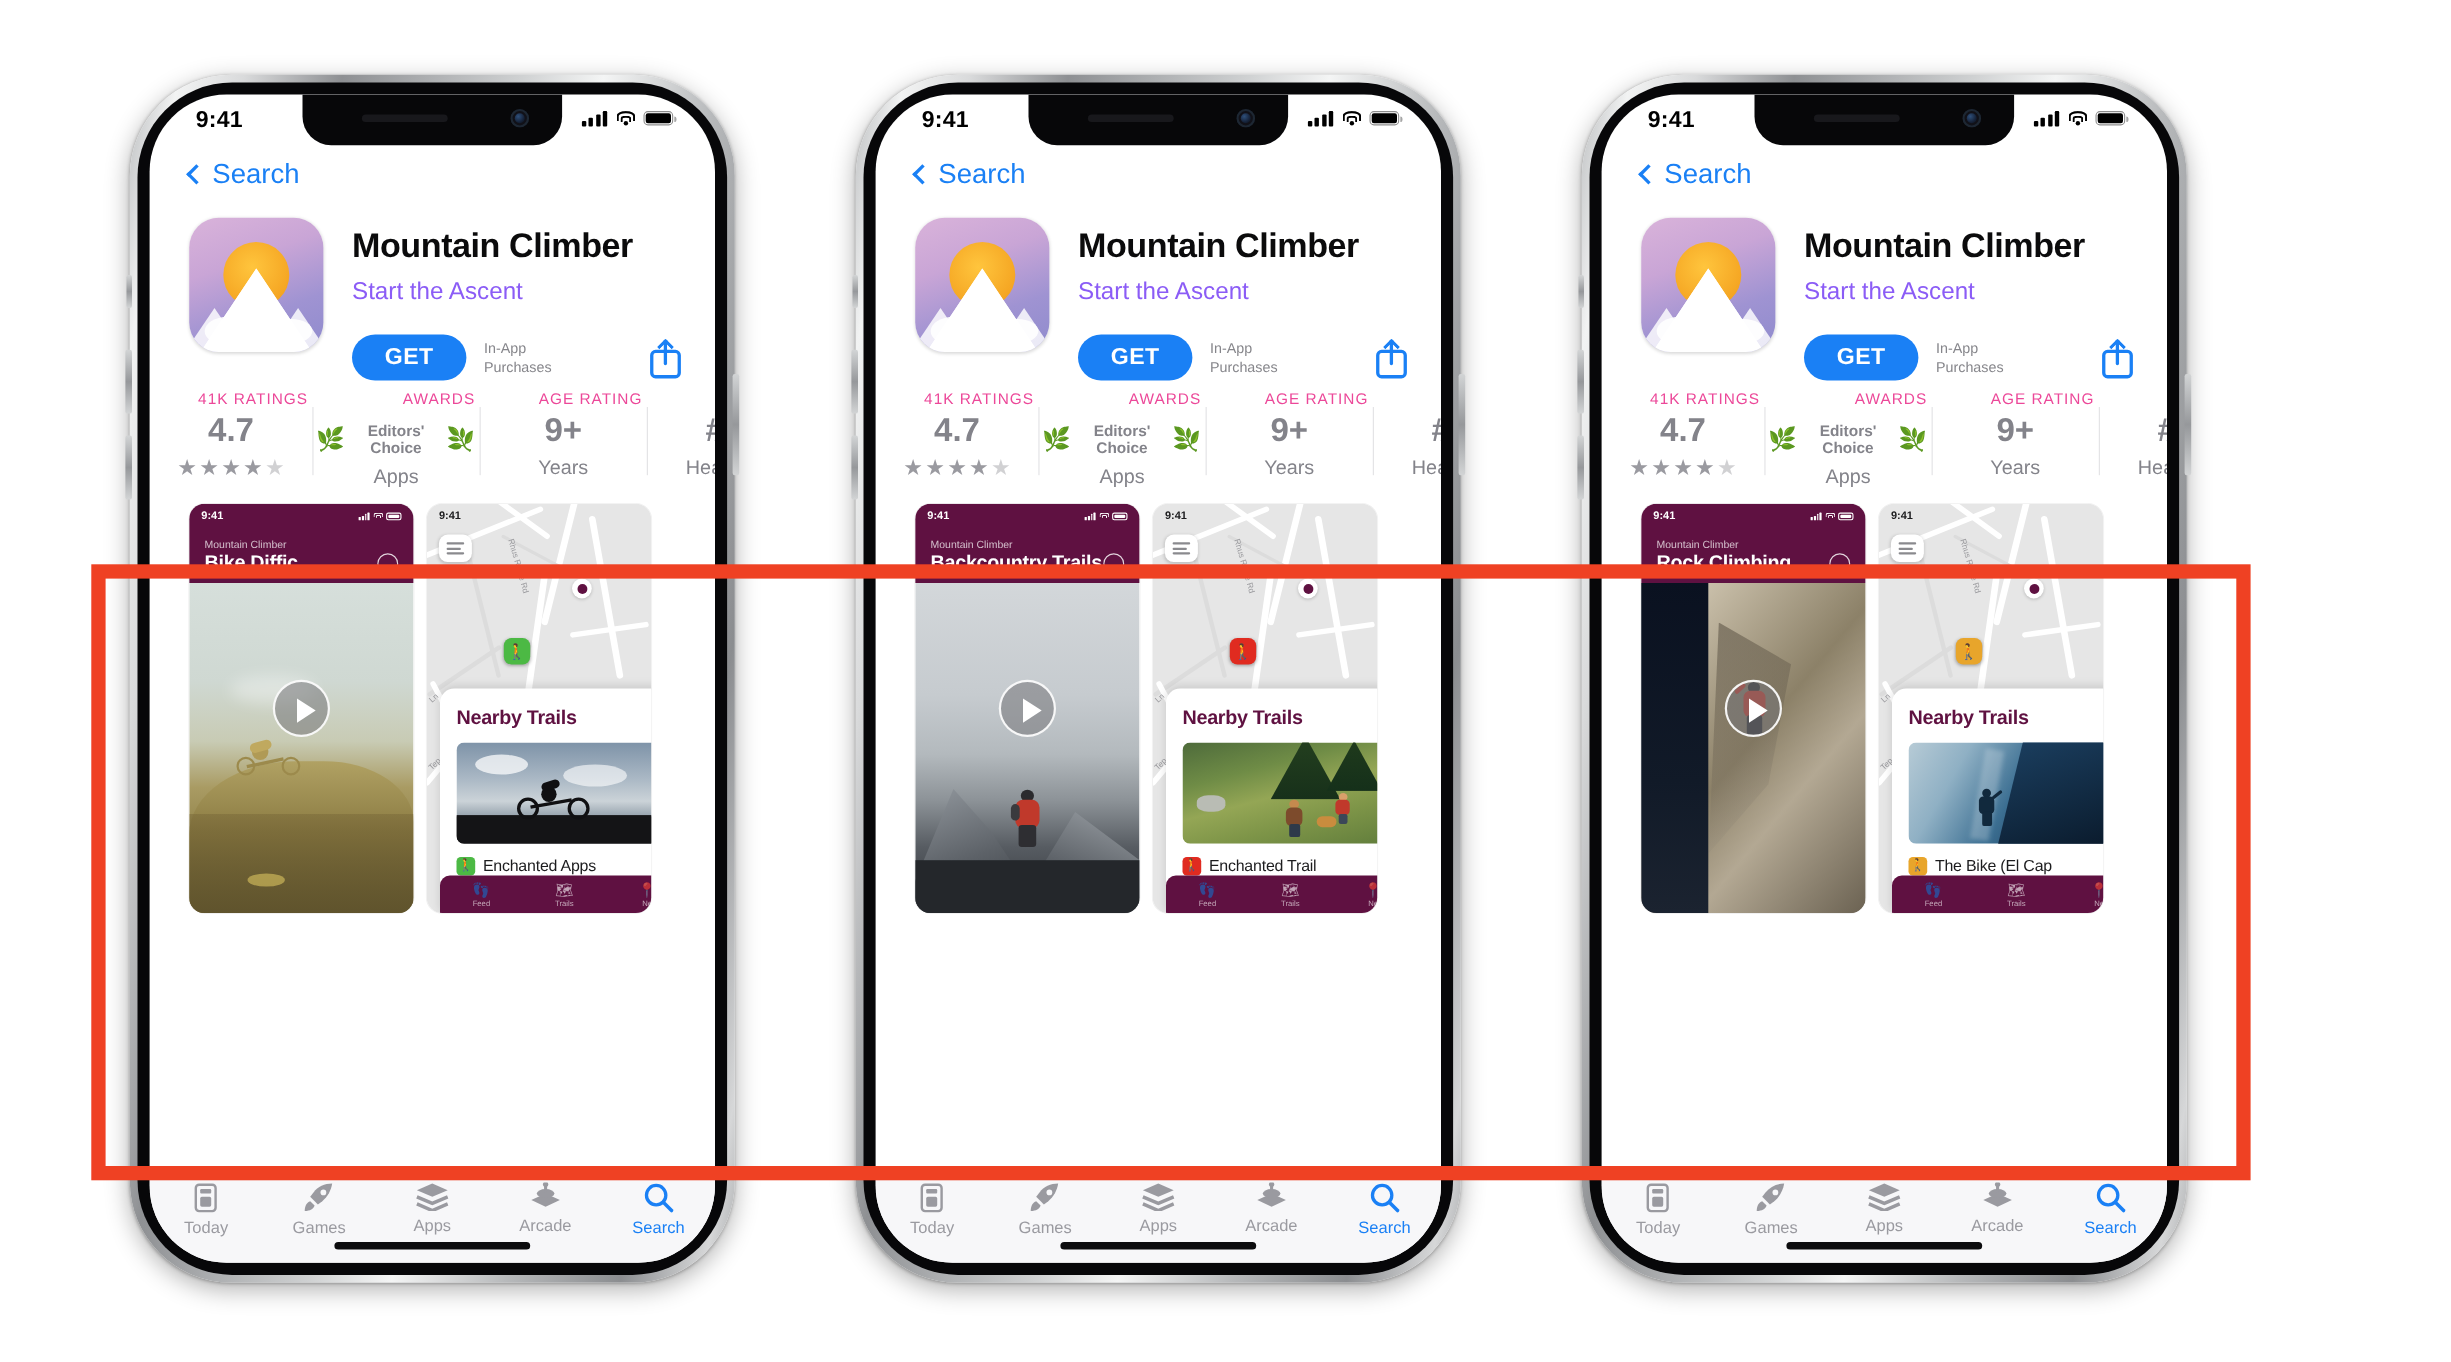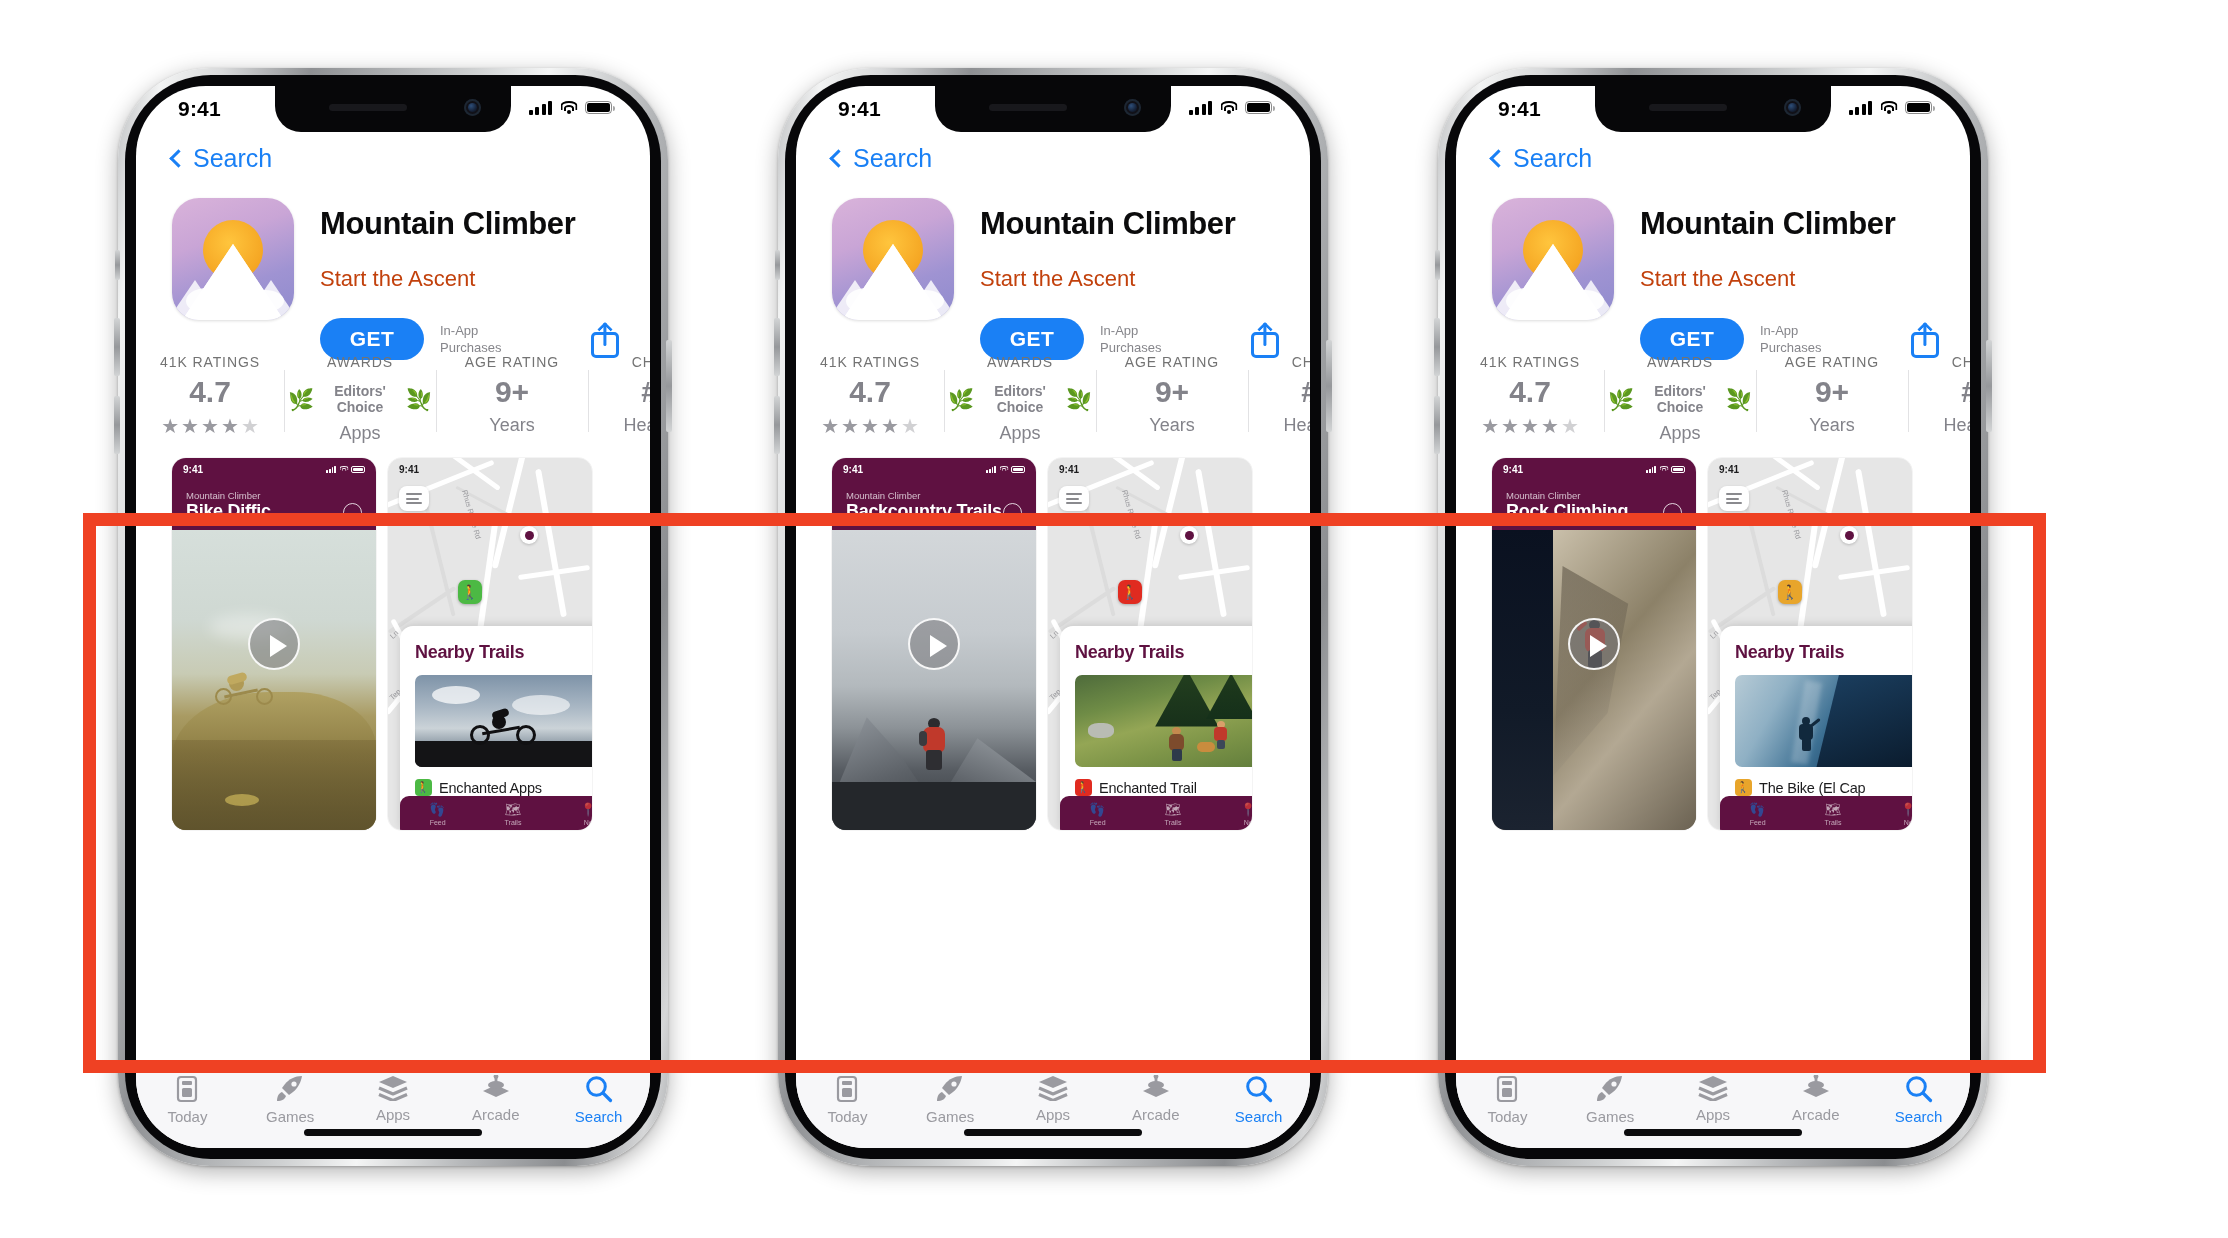--- a/index.html
+++ b/index.html
@@ -97,41 +97,41 @@
     border-bottom:40px solid rgba(255,255,255,.82); }
   .ai-mtn2.l{ left:-4px; } .ai-mtn2.r{ right:-4px; }
   .ai-cloud{ position:absolute; border-radius:50%; background:rgba(255,255,255,.88); }
   .ai-cloud.c1{ left:14px; bottom:6px; width:42px; height:26px; }
   .ai-cloud.c2{ left:34px; bottom:2px; width:54px; height:24px; }
   .ai-cloud.c3{ right:10px; bottom:8px; width:38px; height:22px; }
 
   .app-meta{ flex:1; min-width:0; padding-top:8px; }
   .app-title{ font-size:31px; font-weight:700; color:#0b0b0c; letter-spacing:-.4px;
     white-space:nowrap; }
-  .app-sub{ font-size:22px; color:#c2410c; margin-top:24px; }
+  .app-sub{ font-size:22px; color:#8b5cf6; margin-top:10px; }
   .app-actions{ display:flex; align-items:center; margin-top:26px; }
   .get-btn{ width:104px; height:42px; border-radius:21px; background:#1a80f5;
     color:#fff; font-size:21px; font-weight:700; letter-spacing:.4px;
     display:flex; align-items:center; justify-content:center; }
   .iap{ font-size:13px; color:#86868b; line-height:1.32; margin-left:16px; }
   .share-ico{ margin-left:auto; width:34px; height:38px; position:relative; }
   .share-ico .box{ position:absolute; left:3px; top:12px; width:28px; height:26px;
     border:3.2px solid #1a80f5; border-radius:5px; }
   .share-ico .shaft{ position:absolute; left:50%; transform:translateX(-50%); top:4px;
     width:3.2px; height:22px; background:#1a80f5; border-radius:2px; }
   .share-ico .arw{ position:absolute; left:50%; top:4px;
     transform:translateX(-50%) rotate(45deg); width:11px; height:11px;
     border-top:3.2px solid #1a80f5; border-left:3.2px solid #1a80f5;
     border-radius:2px 0 0 0; }
 
   .stats{ position:absolute; left:0; right:0; top:268px; height:90px; display:flex; }
   .stat{ flex:0 0 auto; text-align:center; position:relative; padding:0 4px; }
   .stat + .stat::before{ content:""; position:absolute; left:0; top:16px; bottom:12px;
     width:1px; background:#e2e2e4; }
-  .st-label{ font-size:14px; color:#737373; letter-spacing:.9px; }
+  .st-label{ font-size:14px; color:#ec4899; letter-spacing:.9px;text-align:right; }
   .st-value{ font-size:30px; font-weight:600; color:#83838a; margin-top:7px;
     line-height:1; }
   .st-foot{ font-size:18px; color:#83838a; margin-top:8px; }
   .stars{ display:flex; justify-content:center; gap:2px; margin-top:9px; }
   .stars span{ font-size:20px; color:#9a9aa0; line-height:1; }
 
   
   .shots{ position:absolute; left:36px; top:372px; display:flex; gap:12px; }
   .shot{ width:204px; height:372px; border-radius:14px; overflow:hidden;
     background:#fff; position:relative; flex:0 0 auto;

